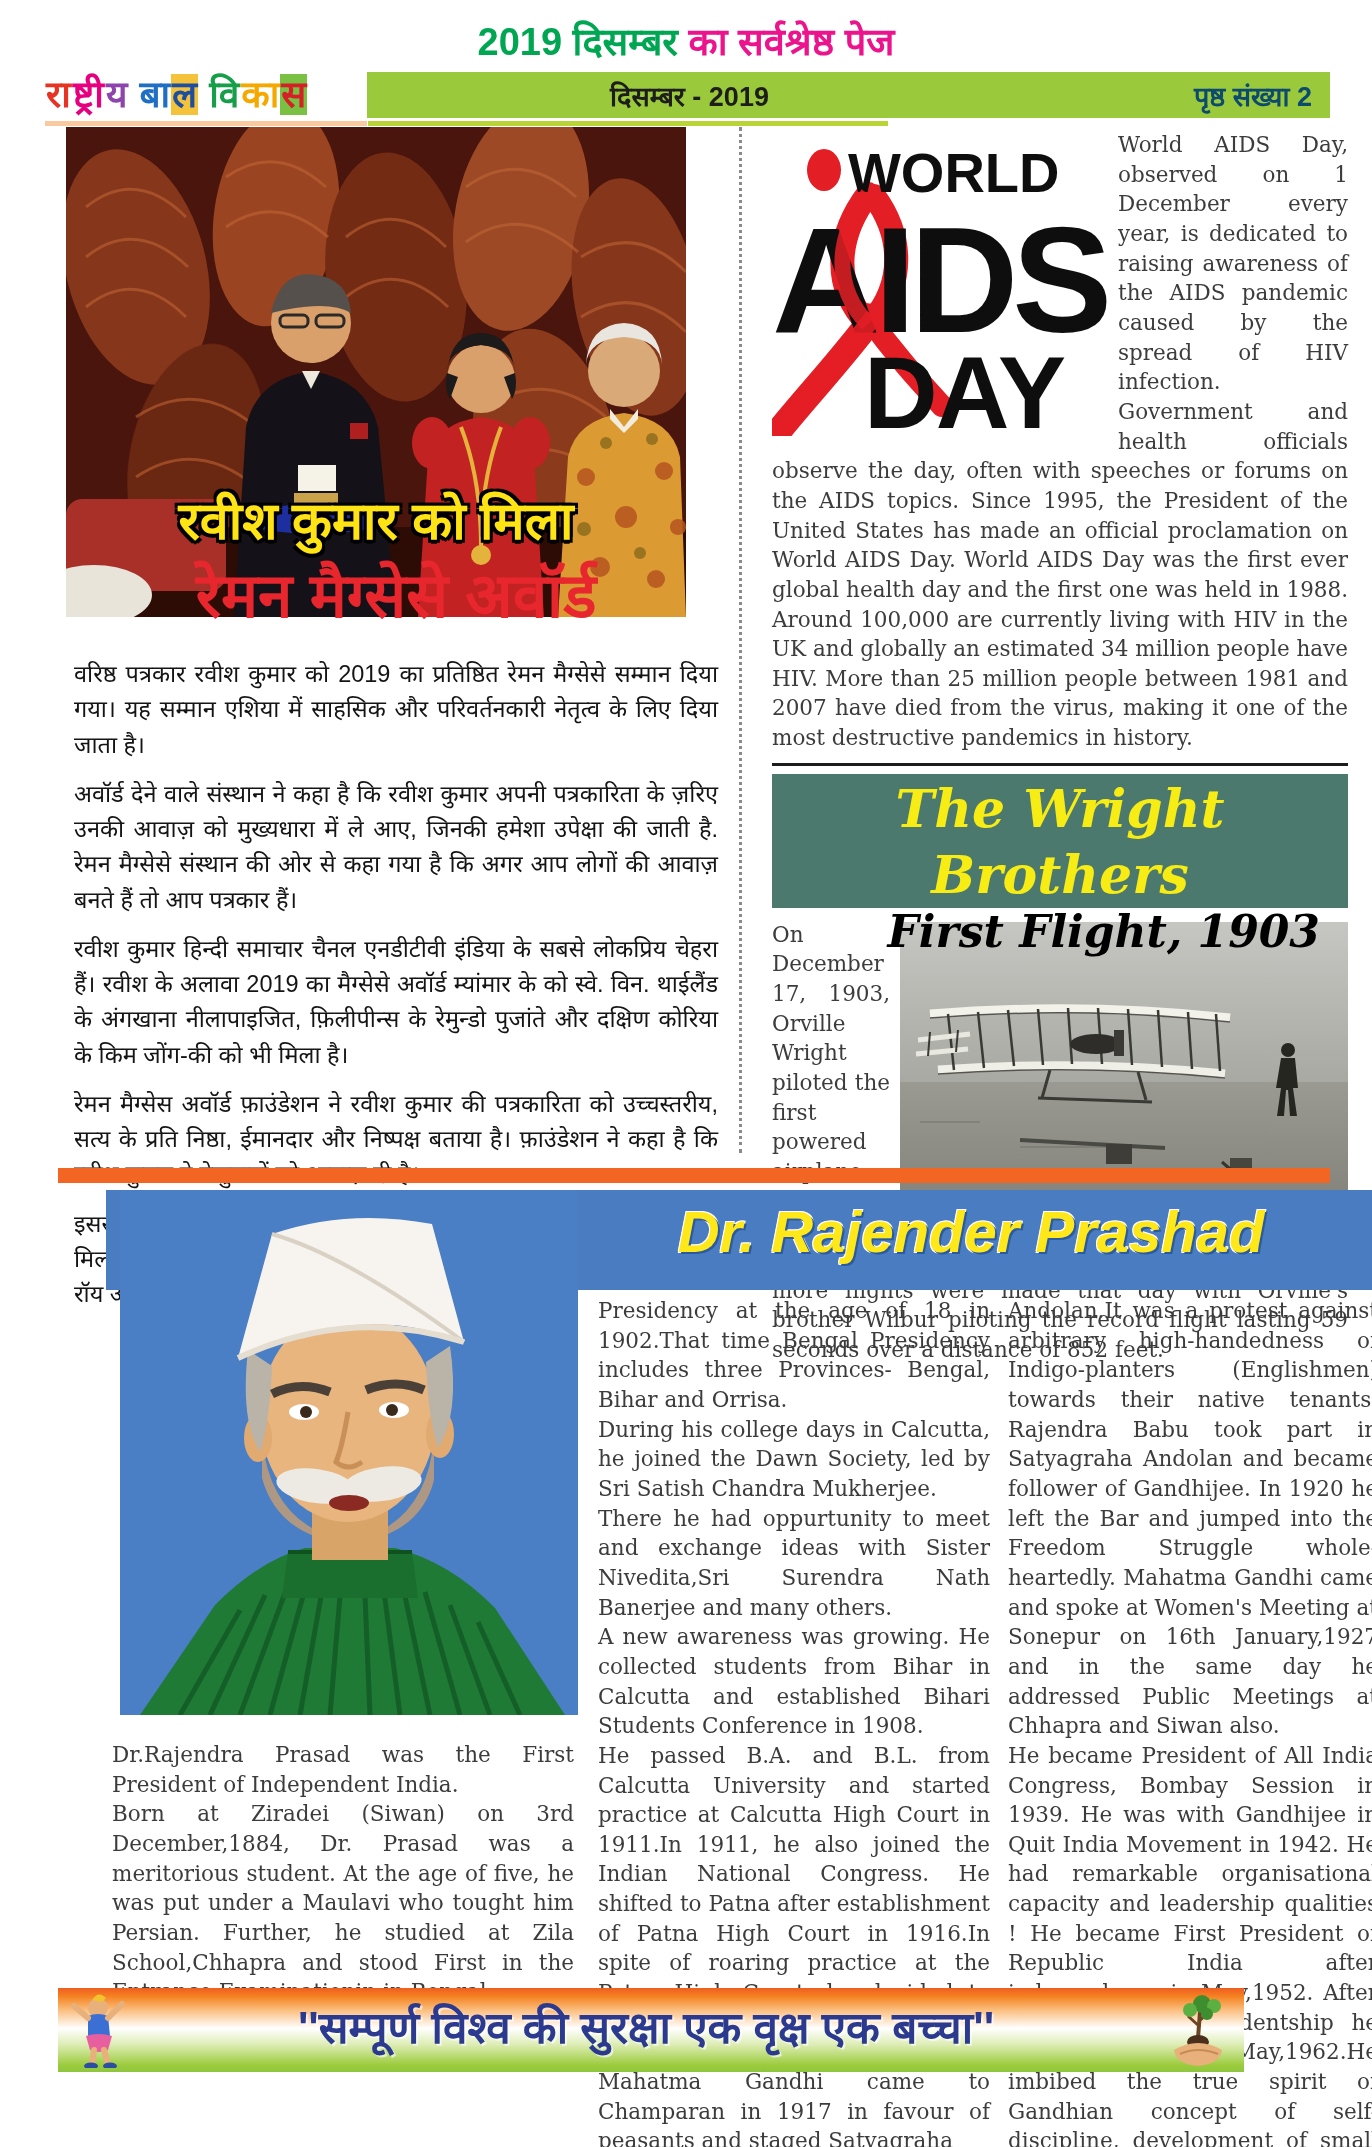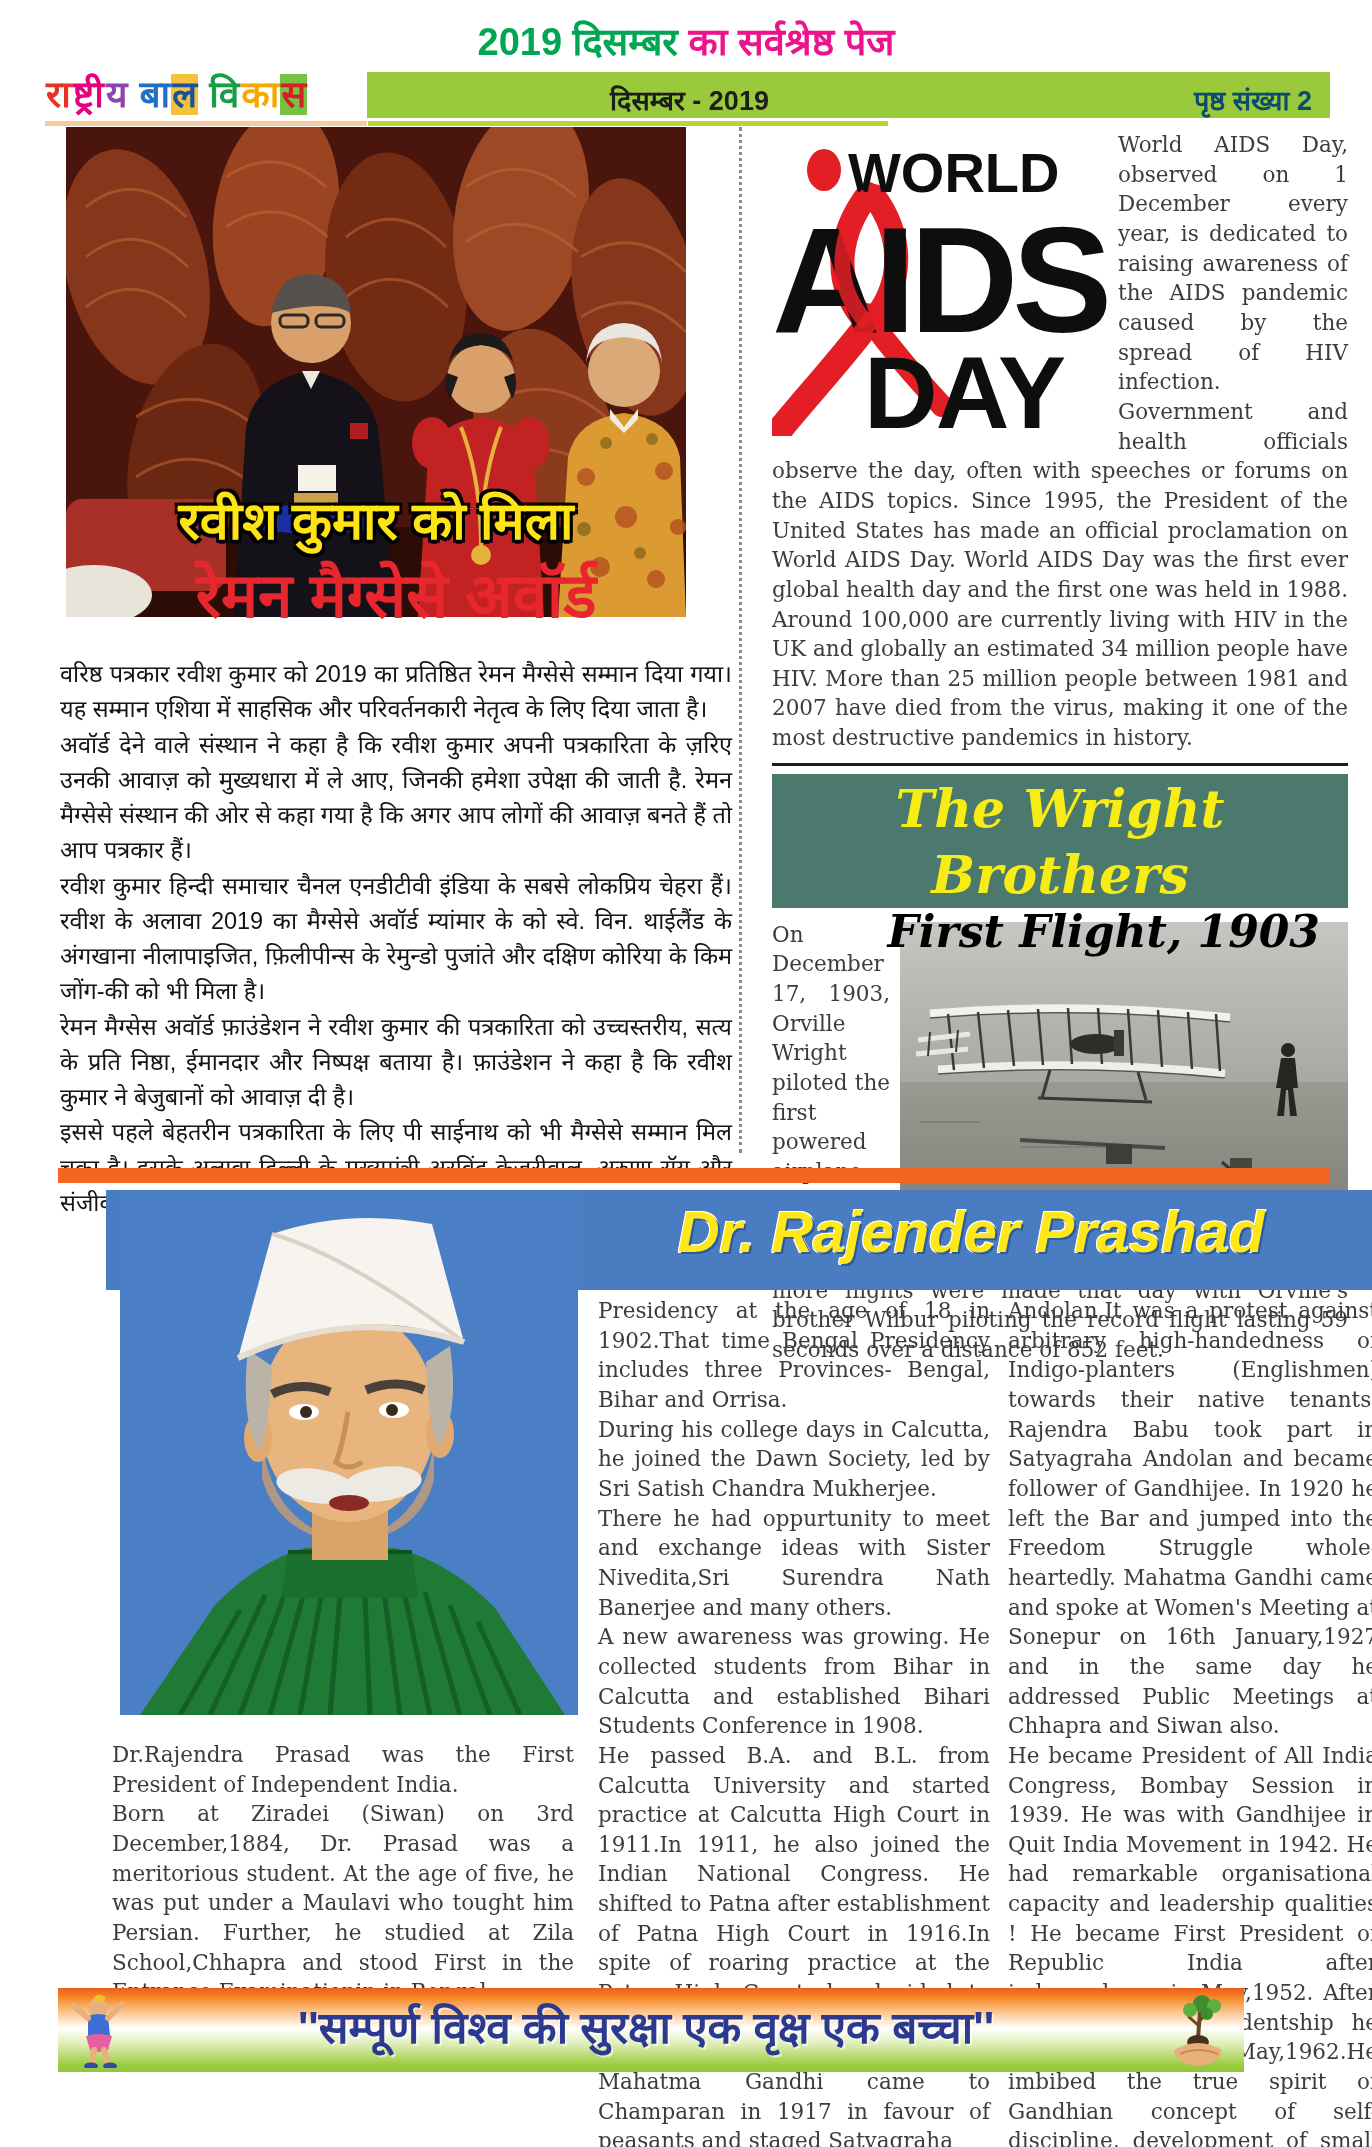--- a/index.html
+++ b/index.html
@@ -10,41 +10,41 @@
   .top-header{position:absolute;top:14px;left:0;width:100%;text-align:center;
               font-size:38px;font-weight:bold;letter-spacing:0;}
   .top-header .season{color:#00a651;}
   .top-header .rest{color:#ec148c;}
 
   
   .masthead{position:absolute;top:72px;left:45px;right:42px;height:46px;display:flex;}
   .brand{width:322px;font-size:37px;font-weight:bold;line-height:46px;white-space:nowrap;}
   .brand span{padding:0 1px;}
   .brand .sp{margin-right:10px;}
-  .mast-bar{flex:1;background:#9aca3b;display:flex;align-items:flex-end;}
+  .mast-bar{flex:1;background:#9aca3b;display:flex;align-items:center;}
   .mast-date{flex:1;text-align:center;font-size:27px;font-weight:bold;color:#1d1d1b;}
   .mast-page{width:300px;text-align:right;padding-right:18px;font-size:27px;font-weight:bold;color:#0c4a6e;}
   .underline-left{position:absolute;top:121px;left:45px;width:322px;height:5px;background:#f9c9a0;}
   .underline-right{position:absolute;top:121px;left:368px;width:520px;height:5px;background:#b8d436;}
 
   
   .left-col{position:absolute;left:60px;top:127px;width:672px;}
   .col-divider{position:absolute;left:739px;top:127px;height:1026px;border-left:3px dotted #8a8a8a;}
   .right-col{position:absolute;left:756px;top:130px;width:576px;margin-left:16px;}
 
   
   .award-photo{position:relative;width:620px;height:490px;margin-left:6px;background:#4a150c;border-radius:26px;}
   .award-photo svg{display:block;width:100%;height:100%;}
   .headline1{position:absolute;top:356px;left:0;width:100%;text-align:center;z-index:5;
              font-size:52px;font-weight:bold;color:#ffe415;
              text-shadow:-3px -3px 0 #000,3px -3px 0 #000,-3px 3px 0 #000,3px 3px 0 #000,0 4px 0 #000;}
   .headline2{position:absolute;top:424px;left:0;width:100%;text-align:center;z-index:5;
              font-size:62px;font-weight:bold;color:#e8262d;}
   .ravish-body{margin-top:40px;width:672px;}
-  .ravish-body p{margin:0;font-size:23.5px;line-height:1.5;text-align:justify;color:#141414;}
+  .ravish-body p{margin:14px;font-size:23.5px;line-height:1.5;text-align:justify;color:#141414;}
 
   
   .eng{font-family:"DejaVu Serif",serif;color:#3c3c3c;}
 
   
   .aids-block{min-height:508px;}
   .aids-logo{float:left;width:336px;height:302px;margin:4px 10px 2px 0;}
   .aids-text{font-size:21.5px;line-height:1.38;text-align:justify;}
   .right-divider{clear:both;border:none;border-top:3px solid #1c1c1c;margin:10px 0 8px 0;}
 

